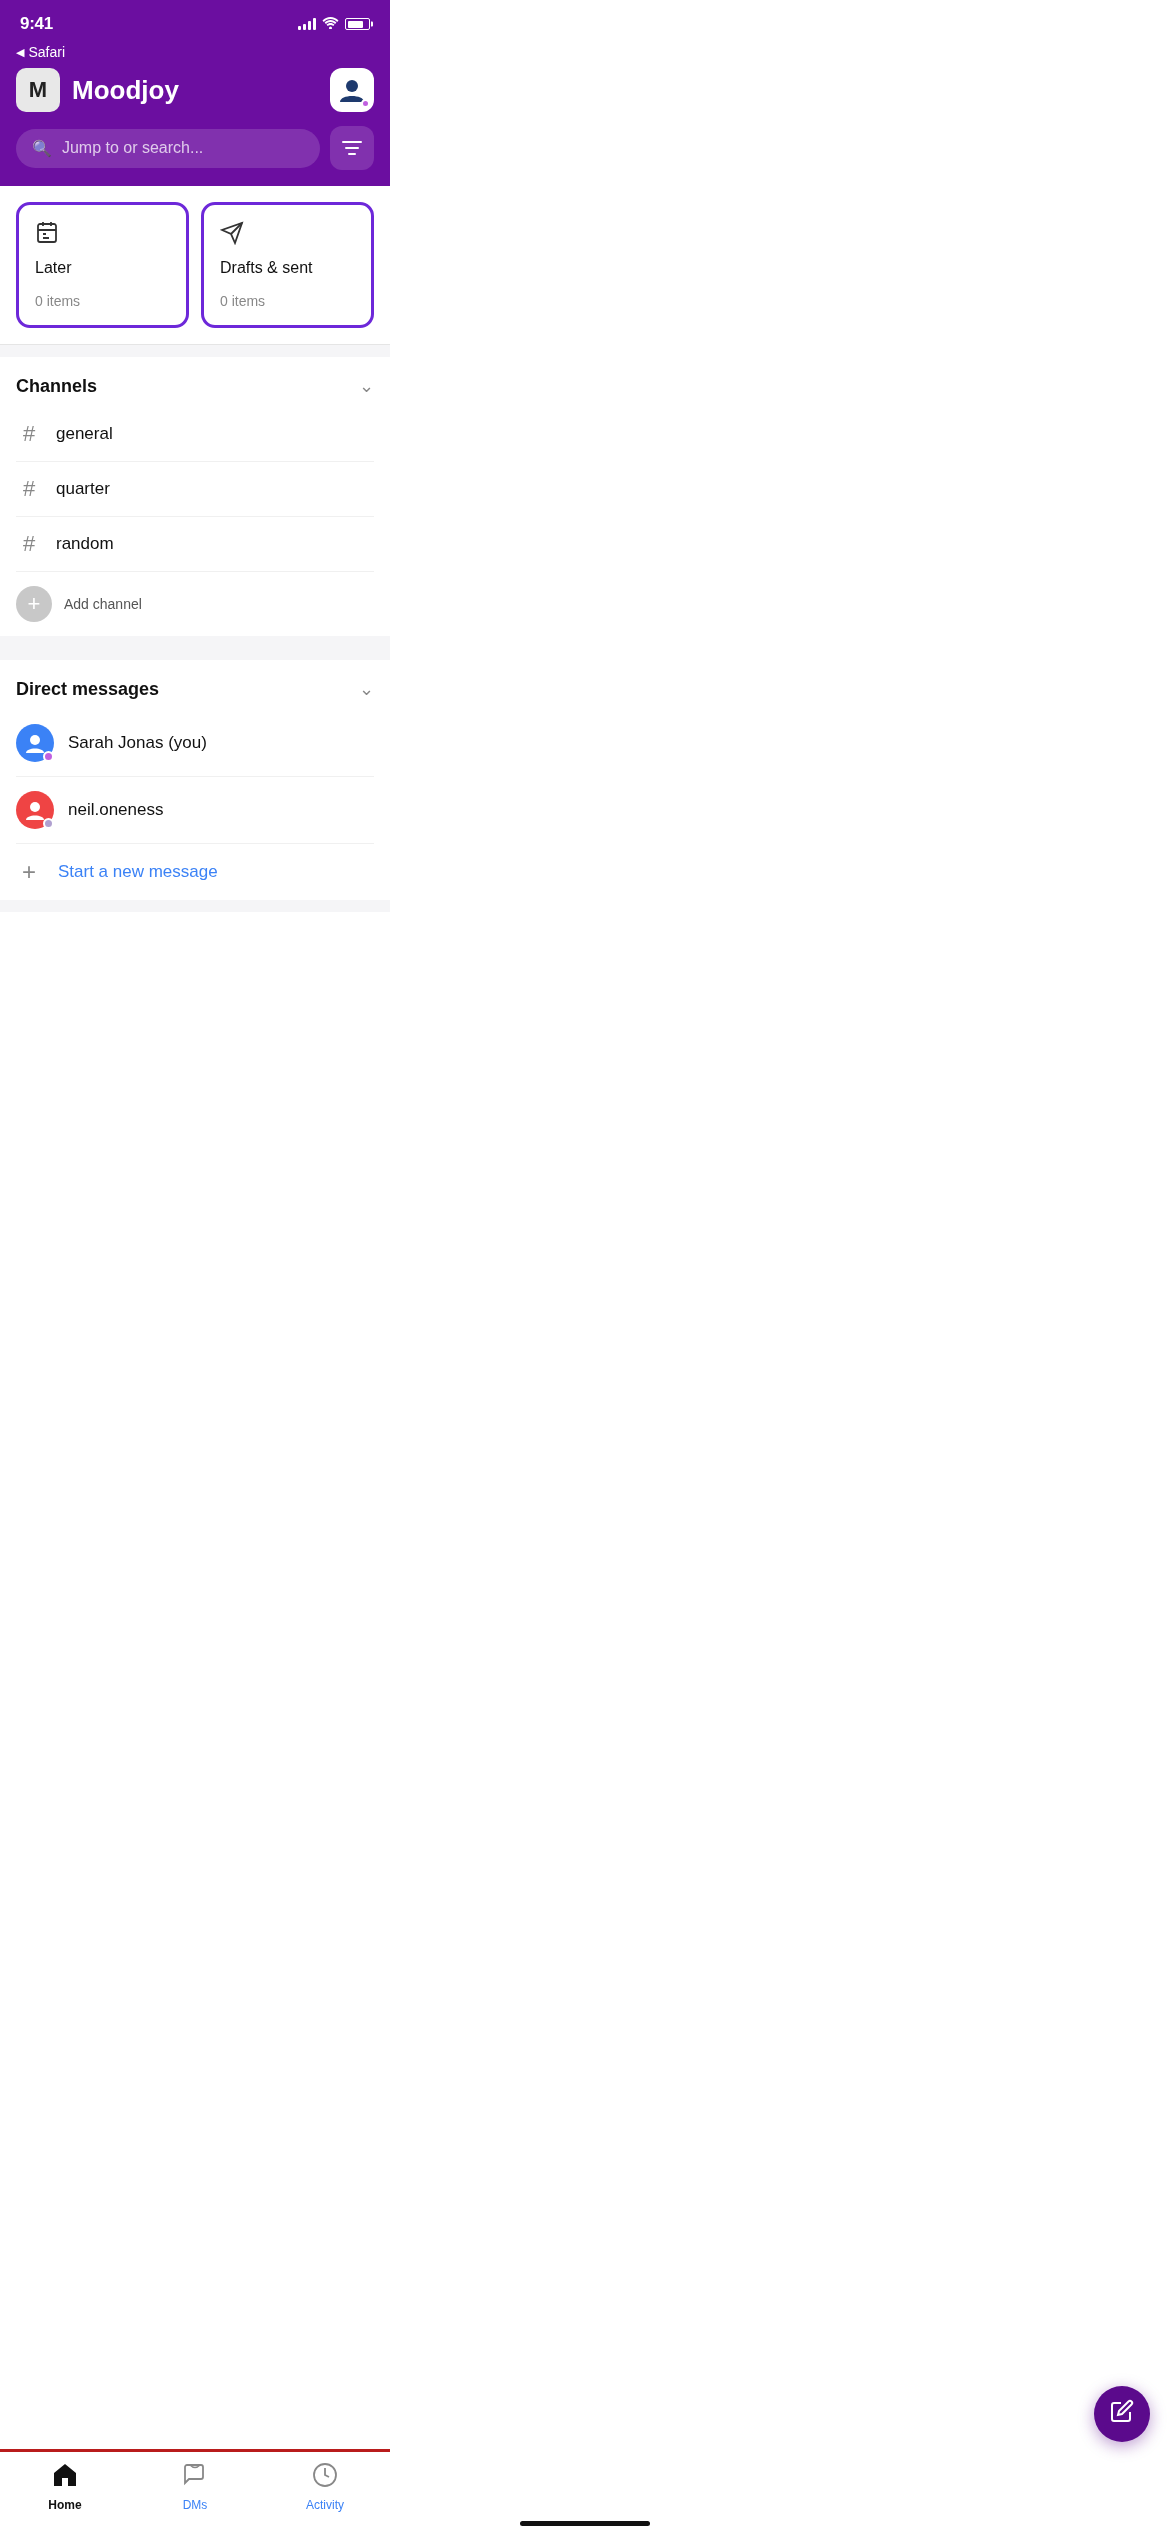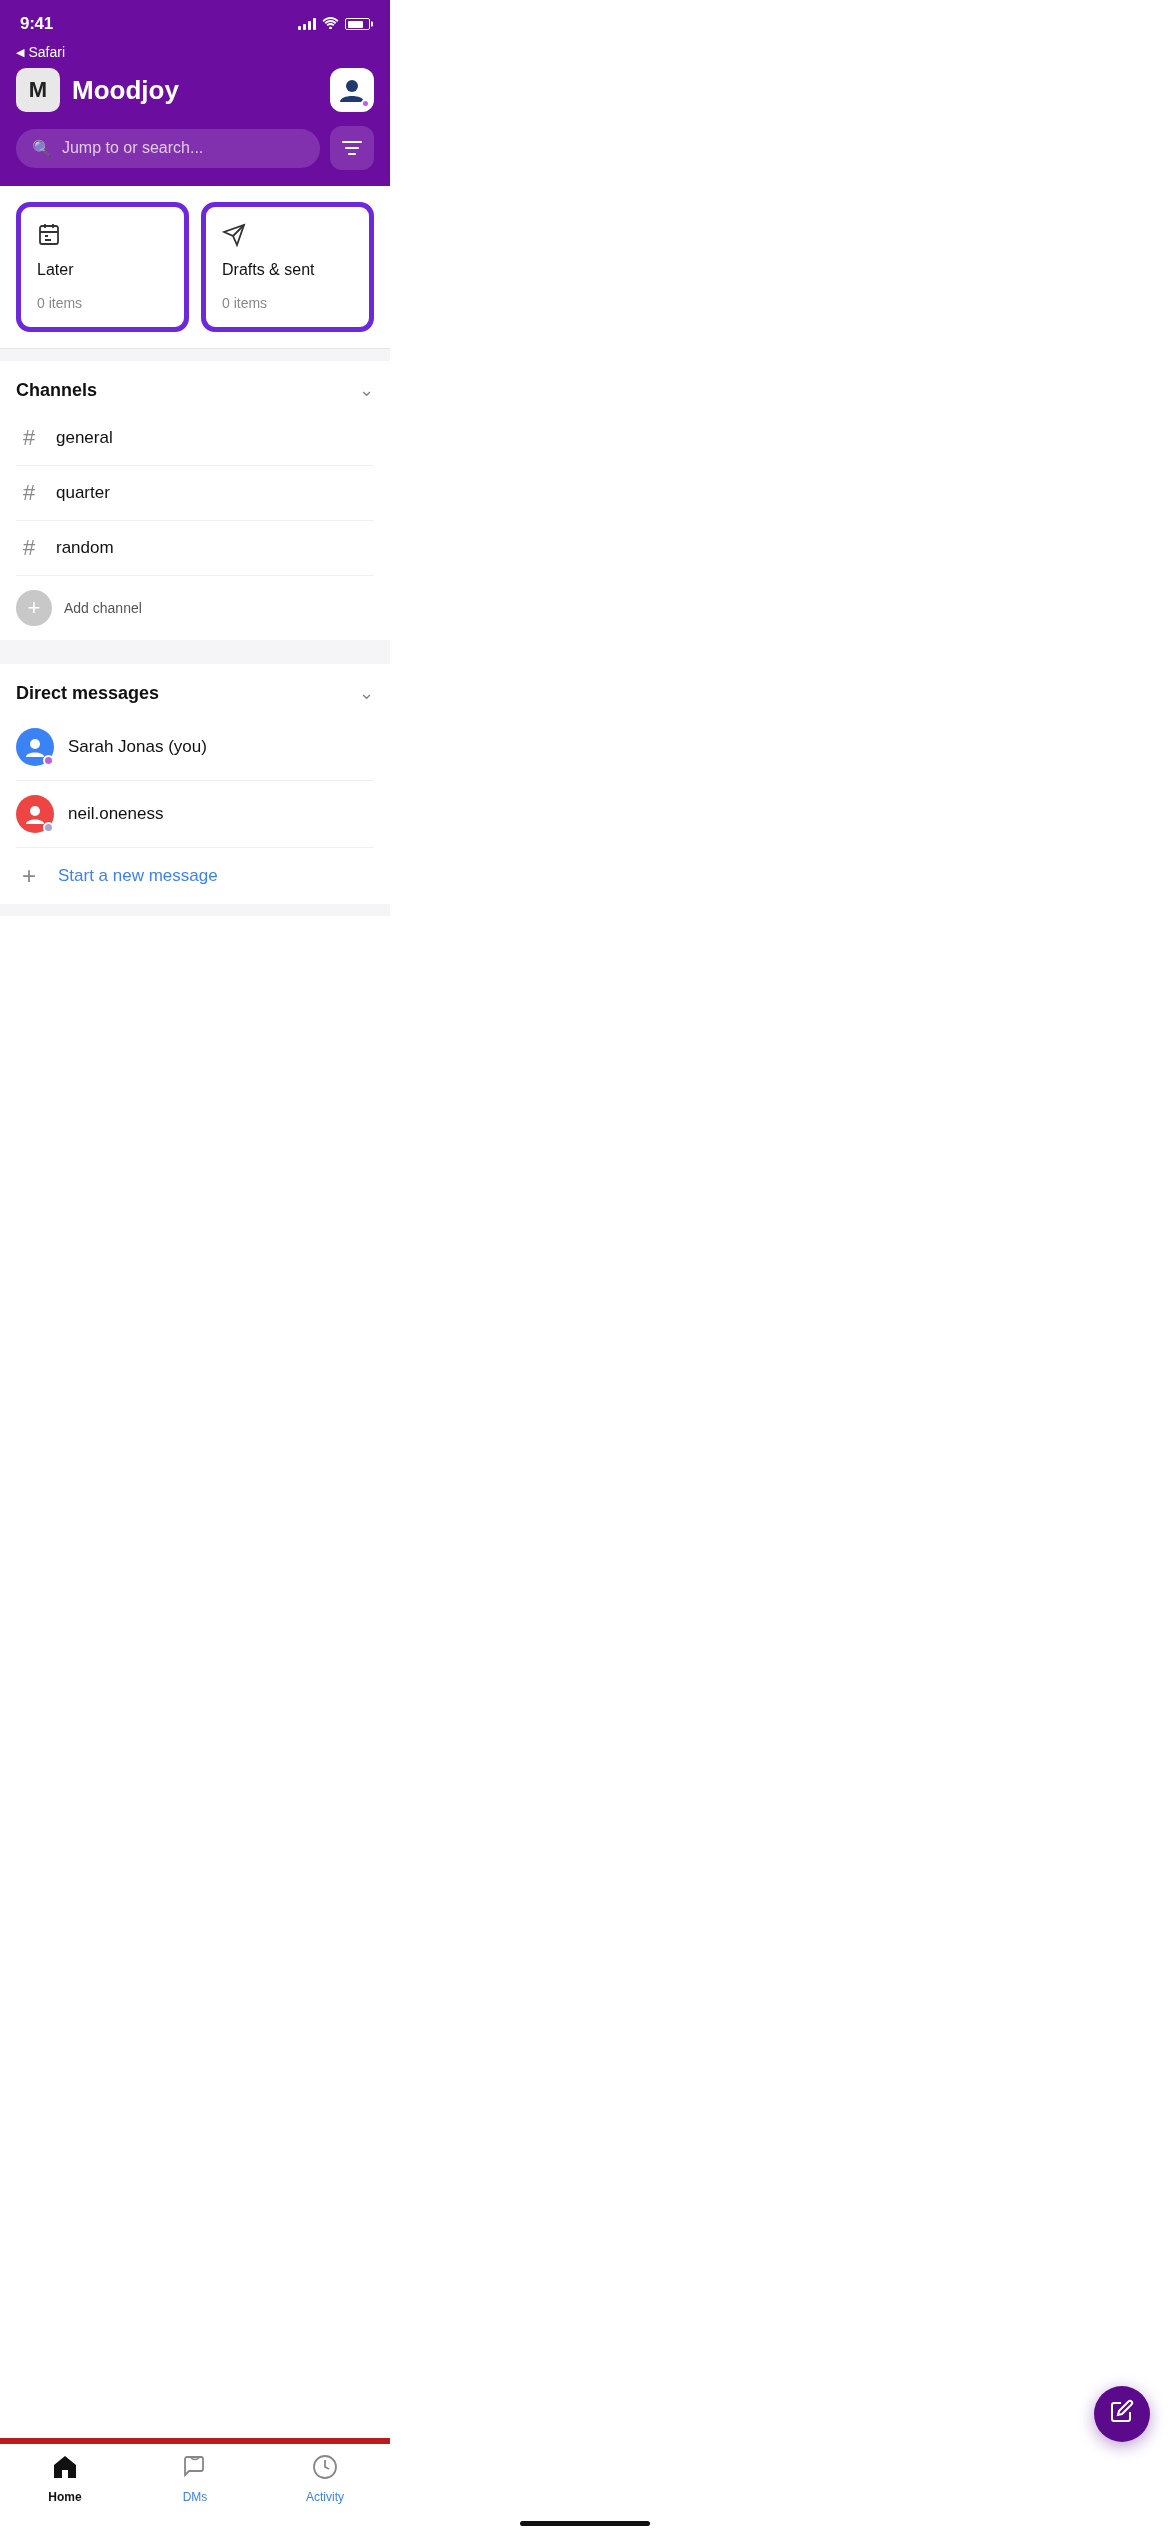--- a/index.html
+++ b/index.html
@@ -191,21 +191,21 @@
     .quick-cards {
       background: #fff;
       padding: 16px;
       display: flex;
       gap: 12px;
       border-bottom: 1px solid #e5e5e5;
     }
     .quick-card {
       flex: 1;
       background: #fff;
-      border: 5px solid #6d28d9;
+      border: 3px solid #6d28d9;
       border-radius: 14px;
       padding: 16px;
       cursor: pointer;
     }
     .quick-card-icon {
       font-size: 22px;
       color: #333;
       margin-bottom: 8px;
     }
     .quick-card-title {
@@ -382,24 +382,24 @@
       font-size: 22px;
     }
 
     
     .tab-bar {
       position: fixed;
       bottom: 0;
       left: 0;
       width: 390px;
       background: #fff;
-      border-top: 6px solid #b91c1c;
+      border-top: 3px solid #b91c1c;
       display: flex;
       align-items: flex-start;
-      padding: 10px 0 28px;
+      padding: 10px 0 20px;
     }
     .tab-item {
       flex: 1;
       display: flex;
       flex-direction: column;
       align-items: center;
       gap: 4px;
       cursor: pointer;
     }
     .tab-icon {

